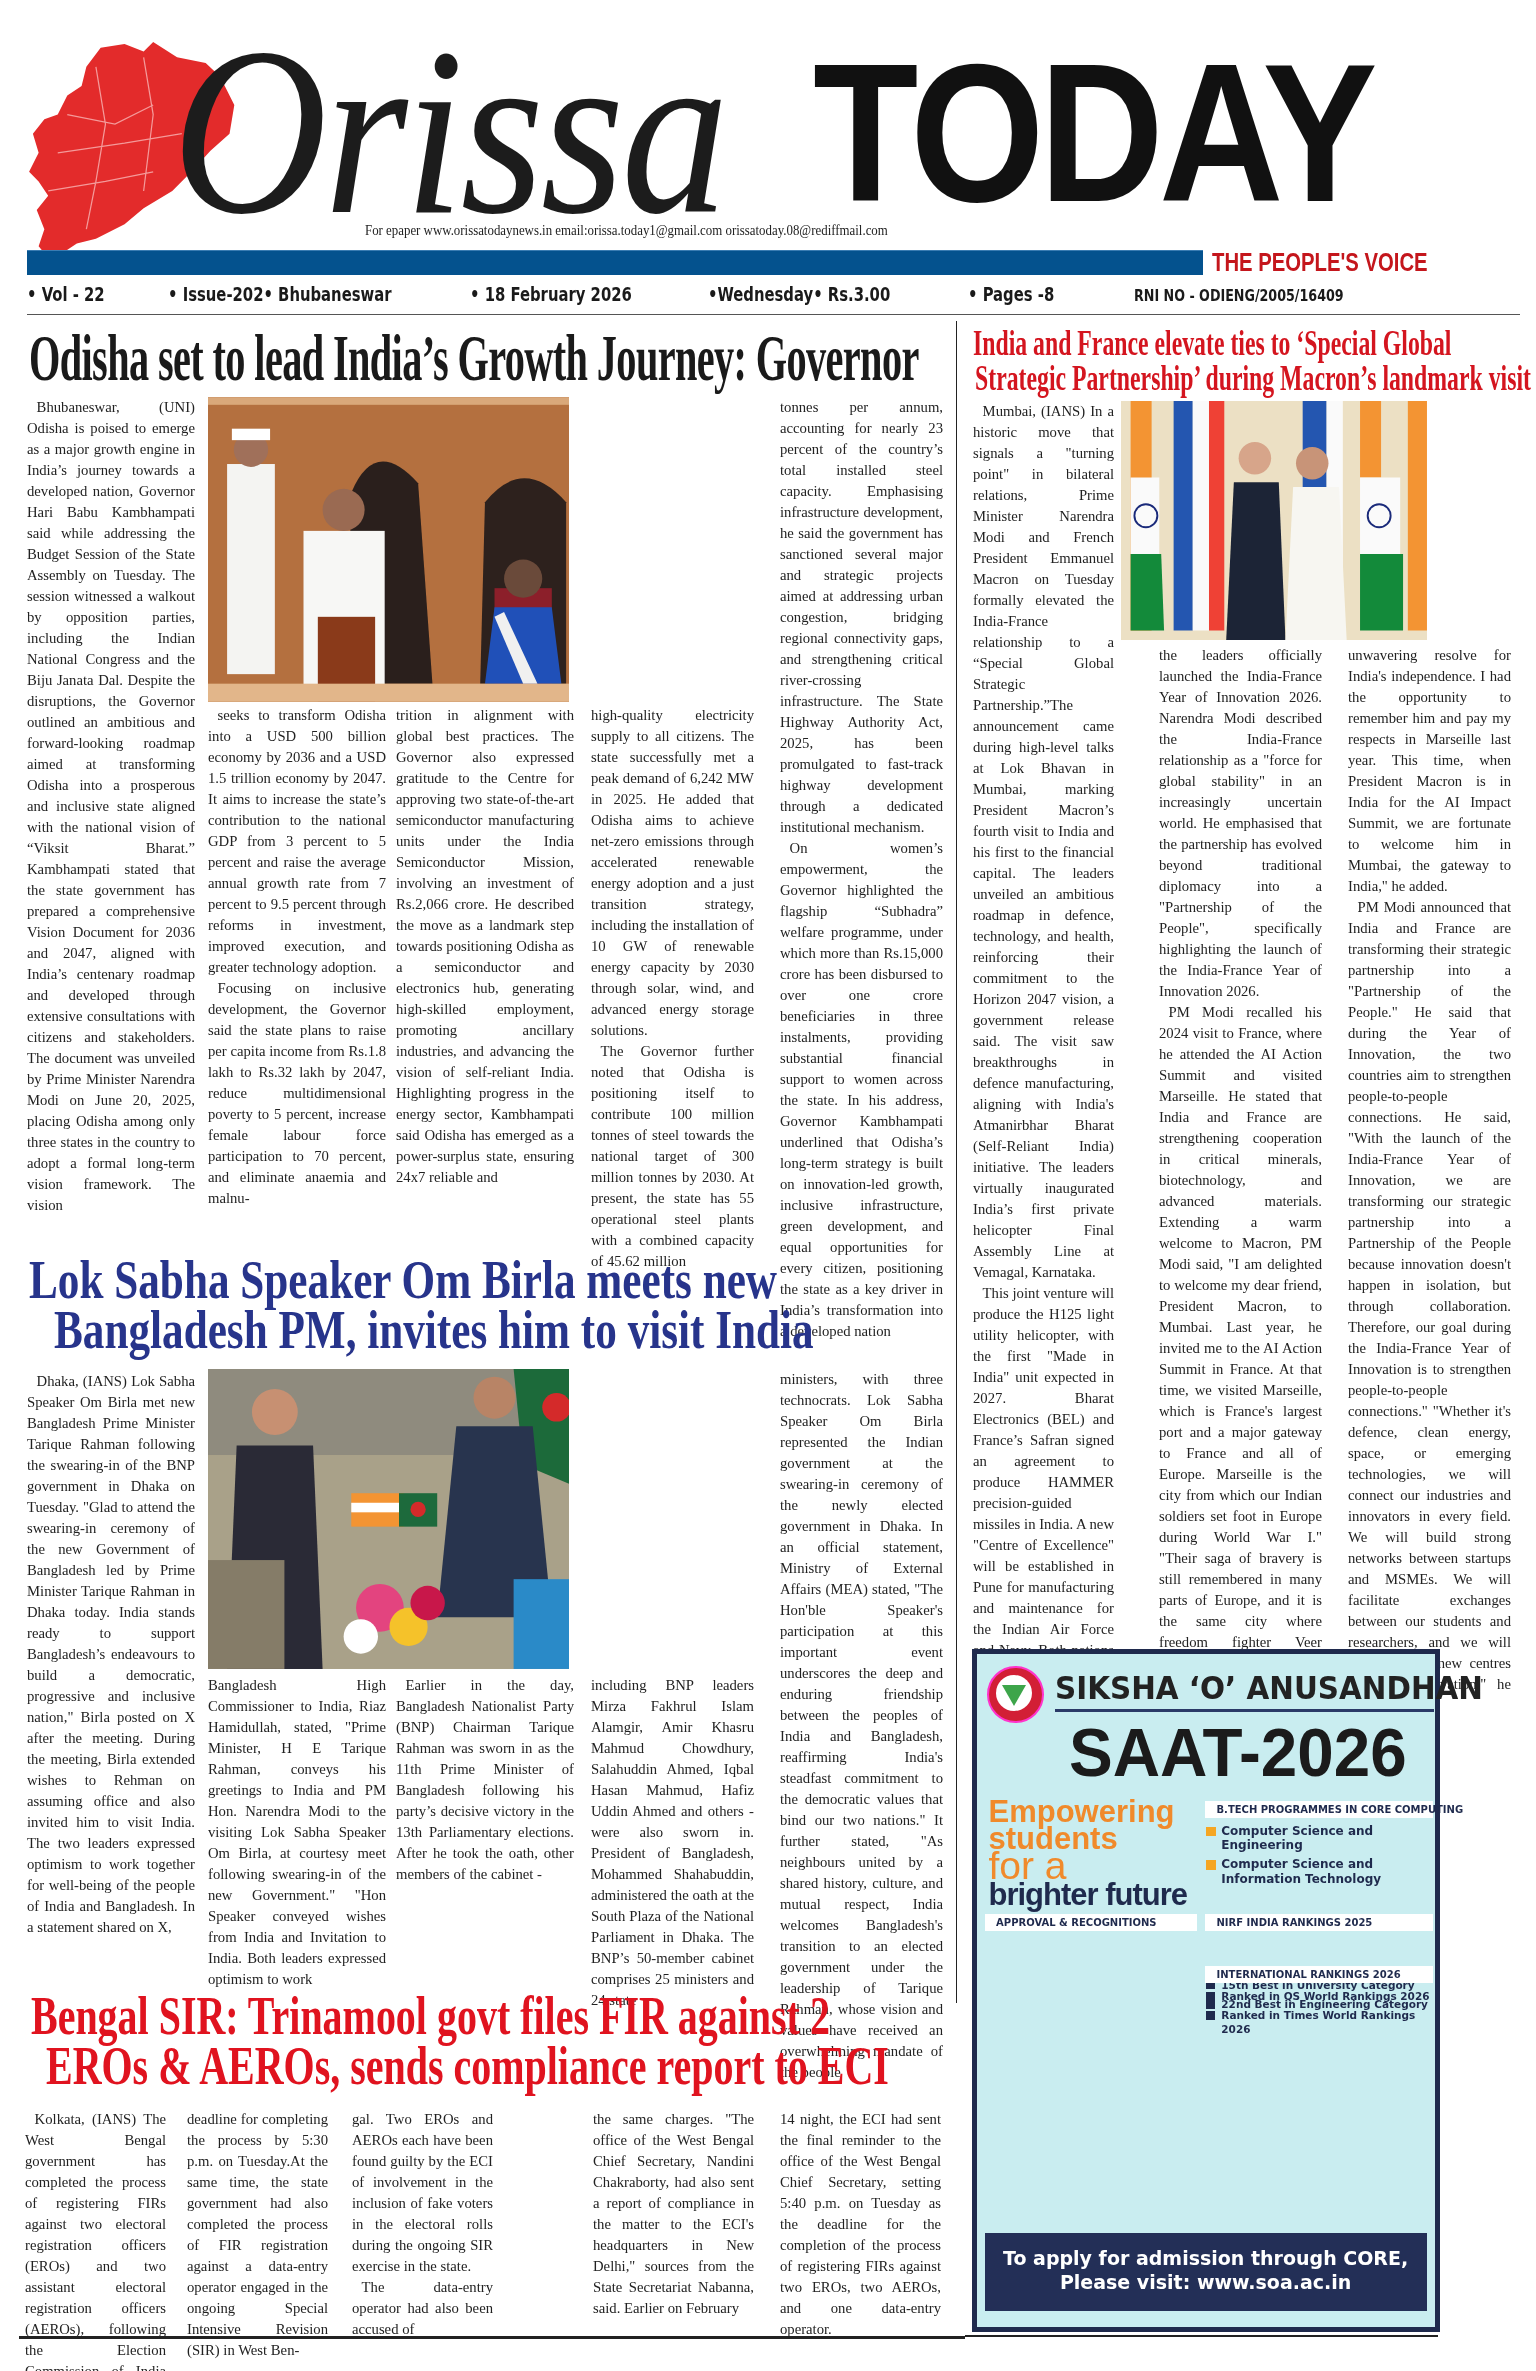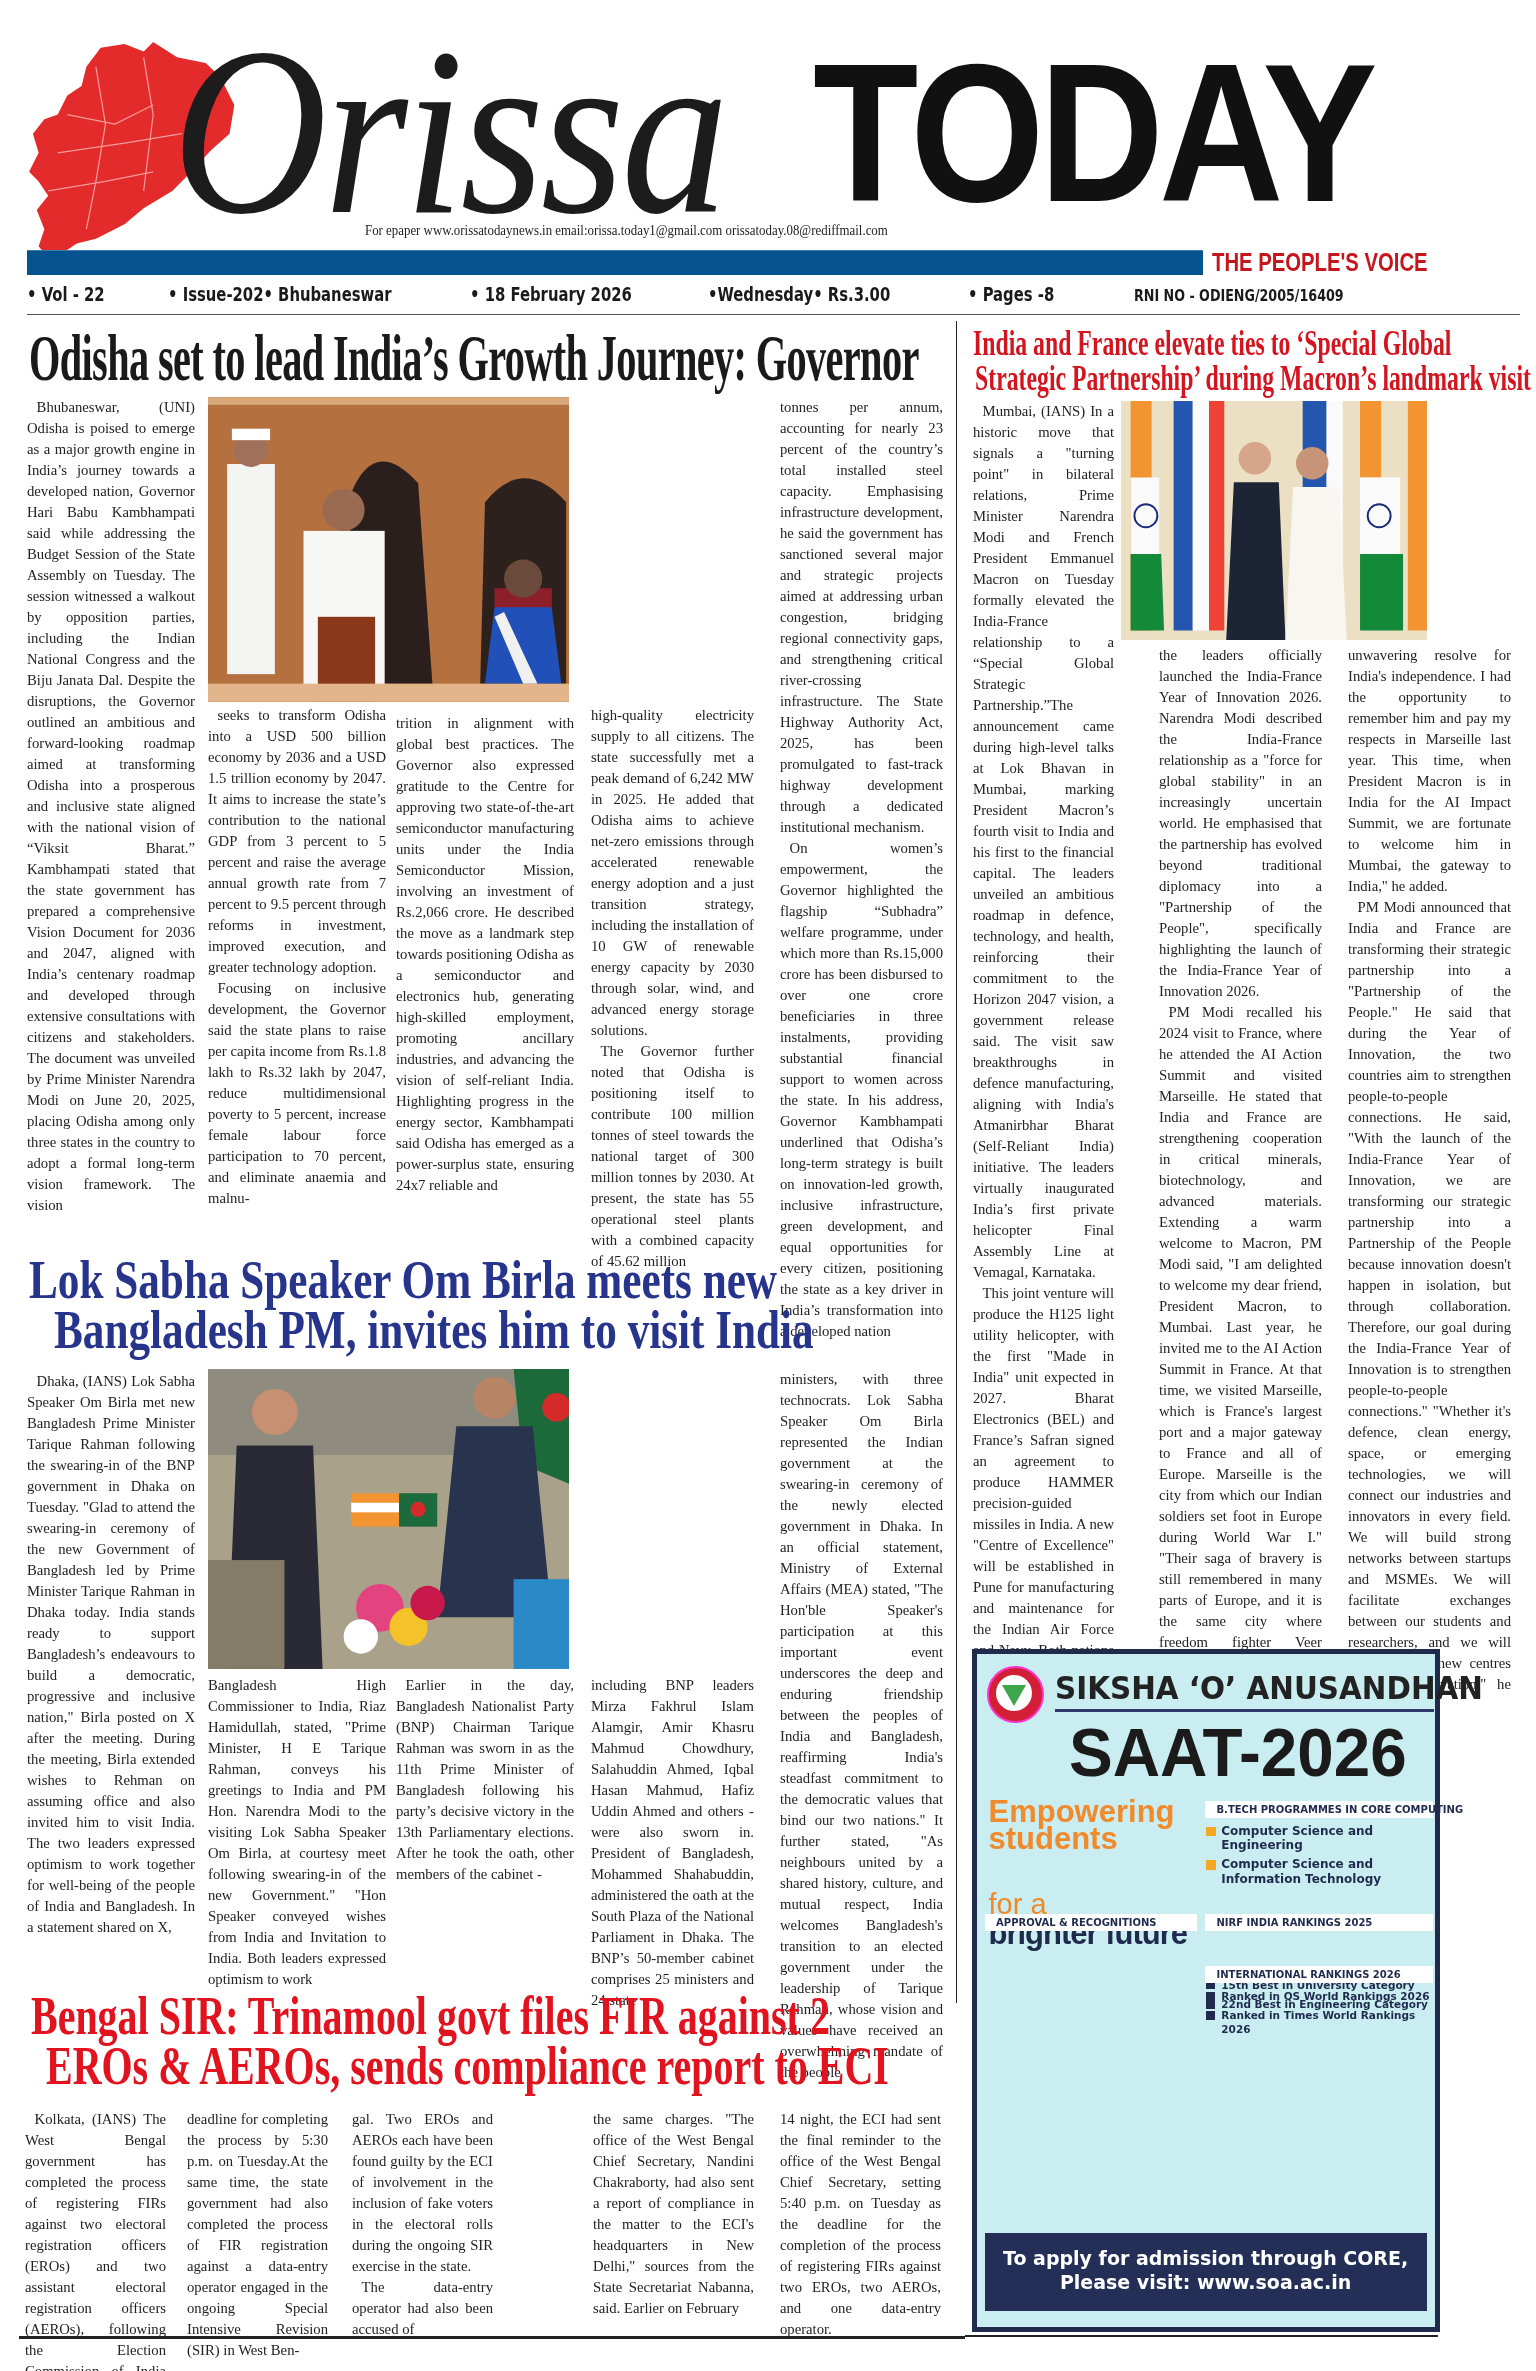--- a/index.html
+++ b/index.html
@@ -47,21 +47,21 @@
   .ad-rule-bottom { position: absolute; left: 965px; top: 2335px; width: 473px; height: 1.9px; background: #222; }
   .ad-logo { position: absolute; left: 9.6px; top: 11.5px; width: 57px; height: 57px; border-radius: 50%; background: #d21f35; border: 2.9px solid #f3c; }
   .ad-logo-inner { position: absolute; left: 7.6px; top: 7.6px; width: 36px; height: 36px; border-radius: 50%; background: #fff; }
   .ad-logo-tri { position: absolute; left: 13.4px; top: 17px; width: 0; height: 0; border-left: 12.4px solid transparent; border-right: 12.4px solid transparent; border-top: 21px solid #3da54a; }
   .ad-brand { position: absolute; left: 78px; top: 15.3px; font-weight: bold; font-size: 32px; color: #222; letter-spacing: 0px; white-space: nowrap; transform: scaleX(0.92); transform-origin: left top; }
   .ad-brand-rule { position: absolute; left: 78px; top: 55px; width: 379px; height: 2.9px; background: #2b3a68; }
   .ad-title { position: absolute; left: 92px; top: 59px; font-family: "Liberation Sans", sans-serif; font-weight: bold; font-size: 69px; color: #1b1b1b; white-space: nowrap; transform: scaleX(0.95); transform-origin: left top; }
   .ad-emp { position: absolute; left: 11.5px; top: 143px; font-family: "Liberation Sans", sans-serif; font-weight: bold; line-height: 26px; }
   .ad-emp .o1 { font-size: 31px; color: #f08a2b; display: block; line-height: 29px; }
   .ad-emp .o2 { font-size: 31px; color: #f08a2b; display: block; line-height: 25px; }
-  .ad-emp .o3 { font-size: 29px; color: #f08a2b; font-weight: normal; display: block; line-height: 29px; margin-top: 39px; }
+  .ad-emp .o3 { font-size: 39px; color: #f08a2b; font-weight: normal; display: block; line-height: 29px; }
   .ad-emp .o4 { font-size: 31px; color: #1f2a4d; display: block; line-height: 29px; letter-spacing: -1px; }
   .ad-box-label { position: absolute; background: #fff; font-weight: bold; font-size: 10px; color: #1f2a4d; padding: 2.9px 0 2.9px 11.5px; white-space: nowrap; }
   .ad-list { position: absolute; list-style: none; font-weight: bold; font-size: 11.5px; color: #1f2a4d; line-height: 14.3px; }
   .ad-list li { position: relative; padding-left: 15.3px; margin-bottom: 4.8px; }
   .ad-list li::before { content: ""; position: absolute; left: 0; top: 2.9px; width: 8.6px; height: 8.6px; background: #1f2a4d; }
   .ad-list.orange li::before { background: #f5a623; width: 9.6px; height: 9.6px; }
   .ad-list.orange { font-size: 12px; }
   .ad-cta { position: absolute; left: 7.6px; top: 579px; width: 442px; height: 78px; background: #232f57; color: #fff; font-weight: bold; font-size: 19px; line-height: 24px; text-align: center; padding-top: 13.4px; }
 </style>
 </head>
@@ -115,21 +115,21 @@
       <path d="M300 220 L360 220 L370 300 L290 300 Z" fill="#2050b8"></path>
       <path d="M310 225 L345 300 L330 300 L300 230 Z" fill="#f0f0f0"></path>
       <rect x="0" y="300" width="378" height="19" fill="#e2b68a"></rect>
     </svg>
   </div>
 
   <div class="col" style="left:208px; top:705px; width:178px;">
     <p>seeks to transform Odisha into a USD 500 billion economy by 2036 and a USD 1.5 trillion economy by 2047. It aims to increase the state’s contribution to the national GDP from 3 percent to 5 percent and raise the average annual growth rate from 7 percent to 9.5 percent through reforms in investment, improved execution, and greater technology adoption.</p>
     <p>Focusing on inclusive development, the Governor said the state plans to raise per capita income from Rs.1.8 lakh to Rs.32 lakh by 2047, reduce multidimensional poverty to 5 percent, increase female labour force participation to 70 percent, and eliminate anaemia and malnu-</p>
   </div>
-  <div class="col" style="left:396px; top:705px; width:178px;margin-top:8px;">
+  <div class="col" style="left:396px; top:705px; width:178px;">
     <p style="text-indent:0">trition in alignment with global best practices. The Governor also expressed gratitude to the Centre for approving two state-of-the-art semiconductor manufacturing units under the India Semiconductor Mission, involving an investment of Rs.2,066 crore. He described the move as a landmark step towards positioning Odisha as a semiconductor and electronics hub, generating high-skilled employment, promoting ancillary industries, and advancing the vision of self-reliant India. Highlighting progress in the energy sector, Kambhampati said Odisha has emerged as a power-surplus state, ensuring 24x7 reliable and</p>
   </div>
   <div class="col" style="left:591px; top:705px; width:163px;">
     <p style="text-indent:0">high-quality electricity supply to all citizens. The state successfully met a peak demand of 6,242 MW in 2025. He added that Odisha aims to achieve net-zero emissions through accelerated renewable energy adoption and a just transition strategy, including the installation of 10 GW of renewable energy capacity by 2030 through solar, wind, and advanced energy storage solutions.</p>
     <p>The Governor further noted that Odisha is positioning itself to contribute 100 million tonnes of steel towards the national target of 300 million tonnes by 2030. At present, the state has 55 operational steel plants with a combined capacity of 45.62 million</p>
   </div>
   <div class="col" style="left:780px; top:397px; width:163px;">
     <p style="text-indent:0">tonnes per annum, accounting for nearly 23 percent of the country’s total installed steel capacity. Emphasising infrastructure development, he said the government has sanctioned several major and strategic projects aimed at addressing urban congestion, bridging regional connectivity gaps, and strengthening critical river-crossing infrastructure. The State Highway Authority Act, 2025, has been promulgated to fast-track highway development through a dedicated institutional mechanism.</p>
     <p>On women’s empowerment, the Governor highlighted the flagship “Subhadra” welfare programme, under which more than Rs.15,000 crore has been disbursed to over one crore beneficiaries in three instalments, providing substantial financial support to women across the state. In his address, Governor Kambhampati underlined that Odisha’s long-term strategy is built on innovation-led growth, inclusive infrastructure, green development, and equal opportunities for every citizen, positioning the state as a key driver in India’s transformation into a developed nation</p>
   </div>

